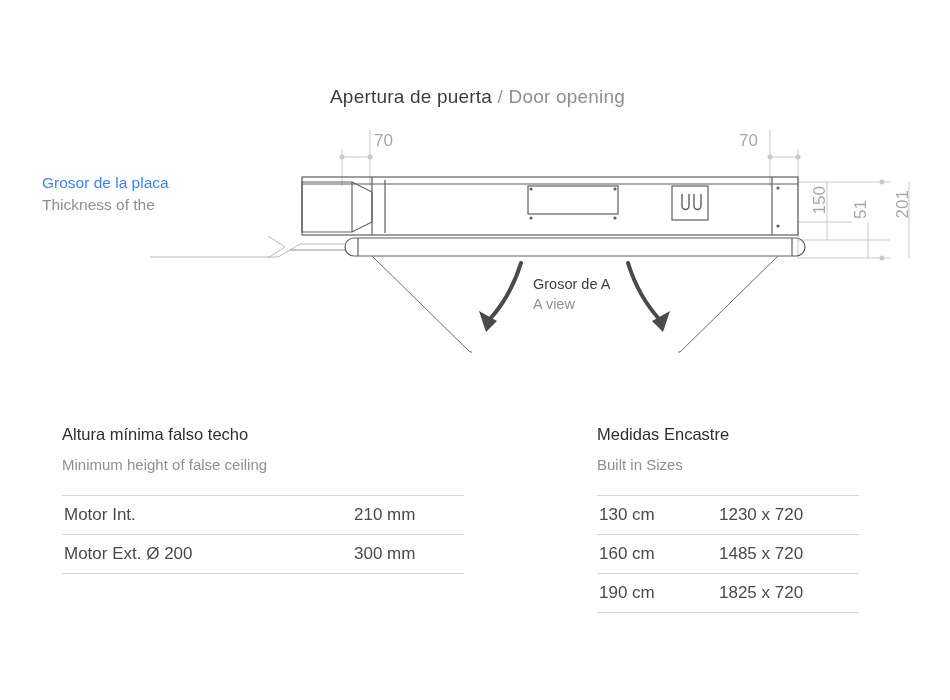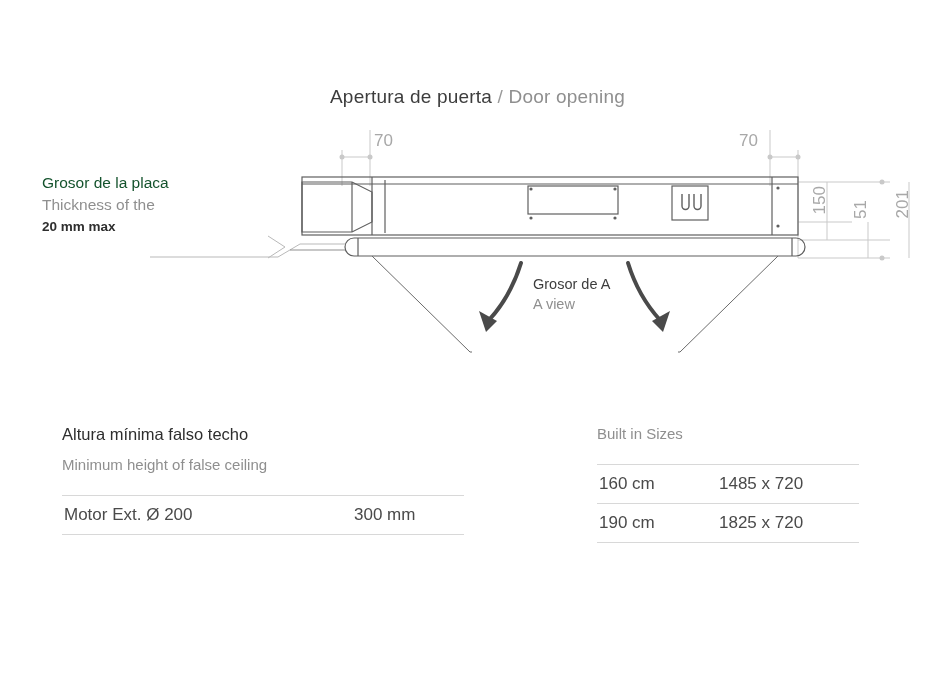--- a/index.html
+++ b/index.html
@@ -27,21 +27,21 @@
   #title .es { color: #3d3d3d; }
   #title .sep { color: #9b9b9b; }
   #title .en { color: #8f8f8f; }
 
   
   #left-note {
     left: 42px; top: 172px;
     width: 200px;
     line-height: 1.42;
   }
-  #left-note .l1 { font-size: 15.5px; color: #14532d; }
+  #left-note .l1 { font-size: 15.5px; color: #3b82f6; }
   #left-note .l2 { font-size: 15.5px; color: #8f8f8f; }
   #left-note .l3 { font-size: 15.5px; color: #8f8f8f; }
   #left-note .l4 { font-size: 13.5px; color: #2e2e2e; font-weight: bold; margin-top: 1px; }
 
   
   #vista-label {
     left: 533px; top: 275px;
     line-height: 1.35;
   }
   #vista-label .es { font-size: 14.5px; color: #3d3d3d; }
@@ -198,52 +198,60 @@
 
 <div id="title" class="abs">
   <span class="es">Apertura de puerta</span>
   <span class="sep">/</span>
   <span class="en">Door opening</span>
 </div>
 
 <div id="left-note" class="abs">
   <div class="l1">Grosor de la placa</div>
   <div class="l2">Thickness of the</div>
-  <div class="l4">20 mm max</div>
 </div>
 
 <div id="vista-label" class="abs">
   <div class="es">Grosor de A</div>
   <div class="en">A view</div>
 </div>
 
 <div id="dim-70-left" class="abs dimtext">70</div>
 <div id="dim-70-right" class="abs dimtext">70</div>
 <div id="dim-150" class="abs dimtext vert">150</div>
 <div id="dim-51" class="abs dimtext vert">51</div>
 <div id="dim-201" class="abs dimtext vert">201</div>
 
 <div id="table-left" class="table-block">
   <div class="head-es">Altura mínima falso techo</div>
   <div class="head-en">Minimum height of false ceiling</div>
   <table class="spec">
     <tbody>
       <tr>
+        <td class="c1"><span>Motor Int.</span></td>
+        <td class="c2"><span>210 mm</span></td>
+      </tr>
+      <tr>
         <td class="c1"><span>Motor Ext. Ø 200</span></td>
         <td class="c2"><span>300 mm</span></td>
       </tr>
     </tbody>
   </table>
 </div>
 
 <div id="table-right" class="table-block">
+  <div class="head-es">Medidas Encastre</div>
   <div class="head-en">Built in Sizes</div>
   <table class="spec">
     <tbody>
       <tr>
+        <td class="c1"><span>130 cm</span></td>
+        <td class="c2"><span>1230 x 720</span></td>
+      </tr>
+      <tr>
         <td class="c1"><span>160 cm</span></td>
         <td class="c2"><span>1485 x 720</span></td>
       </tr>
       <tr>
         <td class="c1"><span>190 cm</span></td>
         <td class="c2"><span>1825 x 720</span></td>
       </tr>
     </tbody>
   </table>
 </div>

